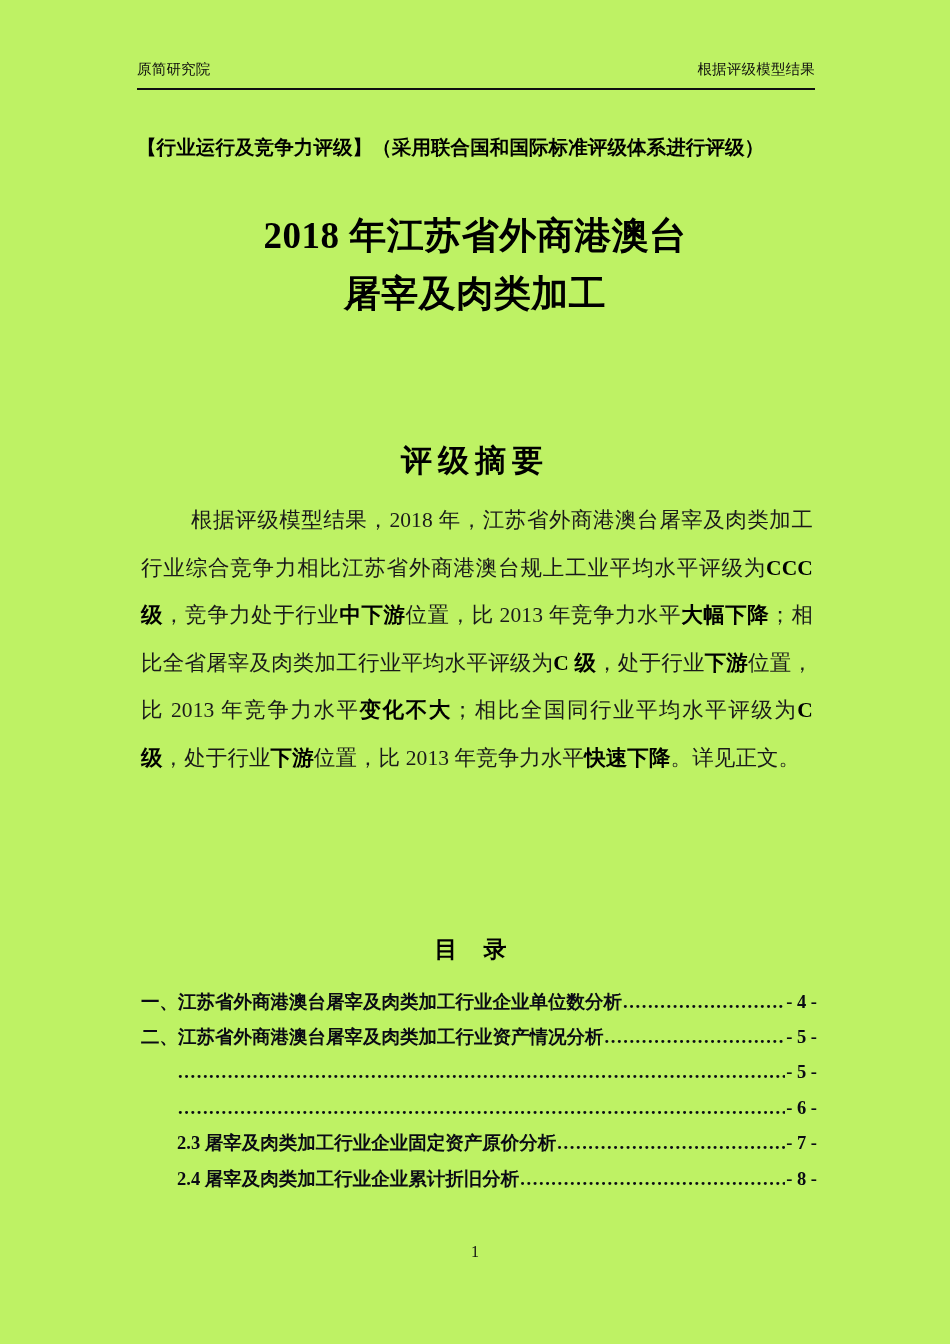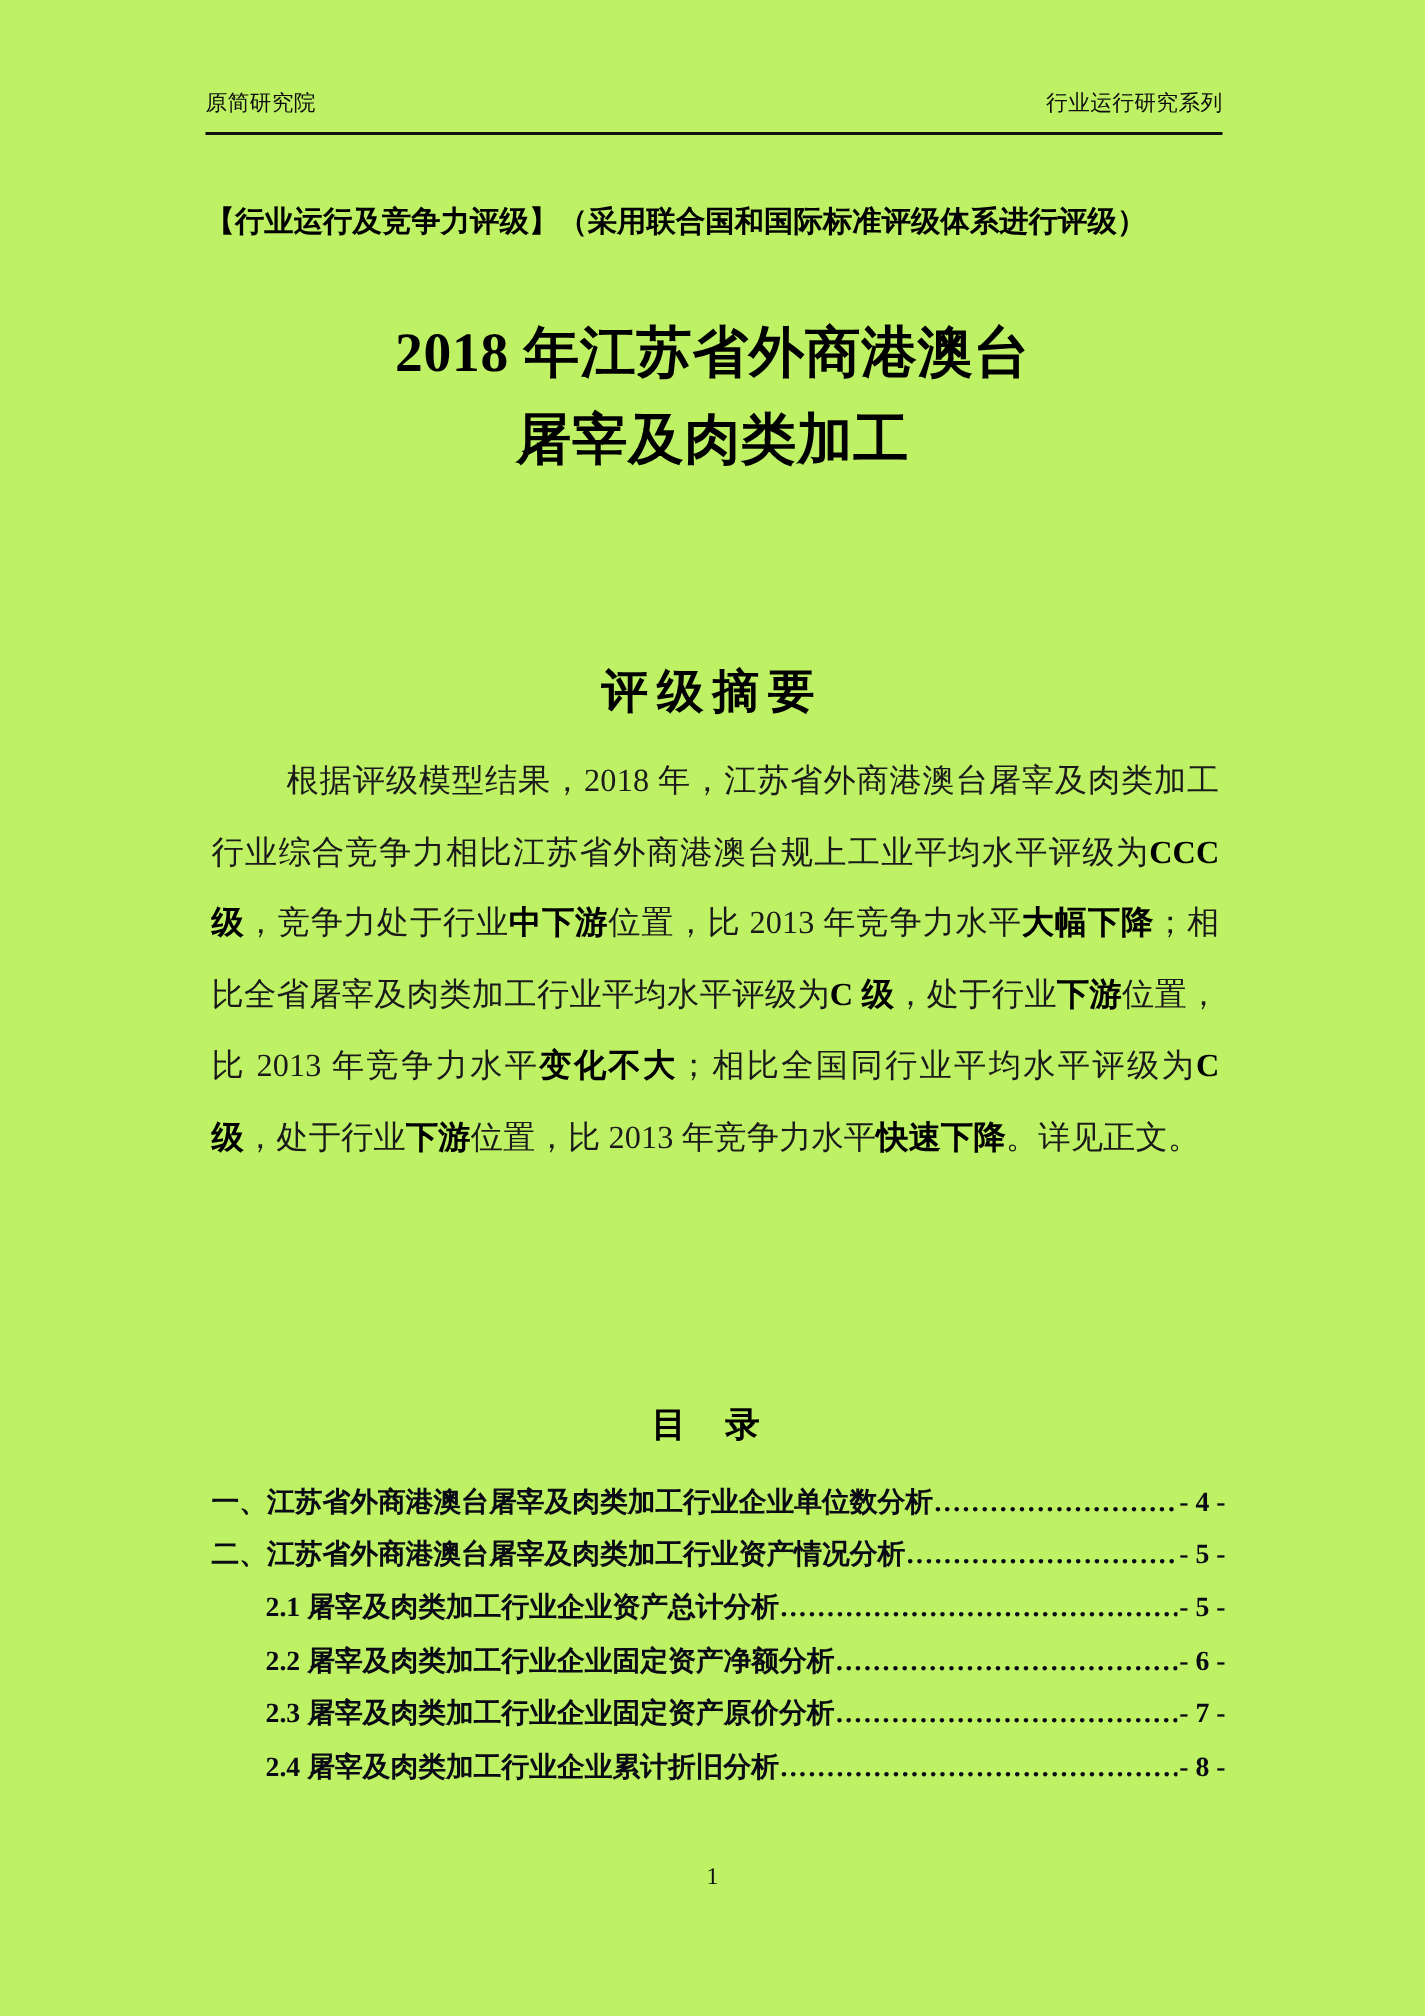--- a/index.html
+++ b/index.html
@@ -161,21 +161,21 @@
     color: #111;
   }
 </style>
 </head>
 <body>
 
 <div class="page">
 
   <div class="header">
     <span>原简研究院</span>
-    <span>行业运行研究系列</span>
+    <span>根据评级模型结果</span>
   </div>
   <div class="header-rule"></div>
 
   <div class="sub-title">【行业运行及竞争力评级】（采用联合国和国际标准评级体系进行评级）</div>
 
   <div class="doc-title">
     <div class="tline">2018 年江苏省外商港澳台</div>
     <div class="tline">屠宰及肉类加工</div>
   </div>
 
@@ -190,26 +190,24 @@
         <span class="toc-text">一、江苏省外商港澳台屠宰及肉类加工行业企业单位数分析</span>
         <span class="toc-dots">........................................................................................................................</span>
         <span class="toc-page">- 4 -</span>
       </div>
       <div class="toc-entry level1">
         <span class="toc-text">二、江苏省外商港澳台屠宰及肉类加工行业资产情况分析</span>
         <span class="toc-dots">........................................................................................................................</span>
         <span class="toc-page">- 5 -</span>
       </div>
       <div class="toc-entry level2">
-        <span class="toc-text">2.1 屠宰及肉类加工行业企业资产总计分析</span>
         <span class="toc-dots">........................................................................................................................</span>
         <span class="toc-page">- 5 -</span>
       </div>
       <div class="toc-entry level2">
-        <span class="toc-text">2.2 屠宰及肉类加工行业企业固定资产净额分析</span>
         <span class="toc-dots">........................................................................................................................</span>
         <span class="toc-page">- 6 -</span>
       </div>
       <div class="toc-entry level2">
         <span class="toc-text">2.3 屠宰及肉类加工行业企业固定资产原价分析</span>
         <span class="toc-dots">........................................................................................................................</span>
         <span class="toc-page">- 7 -</span>
       </div>
       <div class="toc-entry level2">
         <span class="toc-text">2.4 屠宰及肉类加工行业企业累计折旧分析</span>

